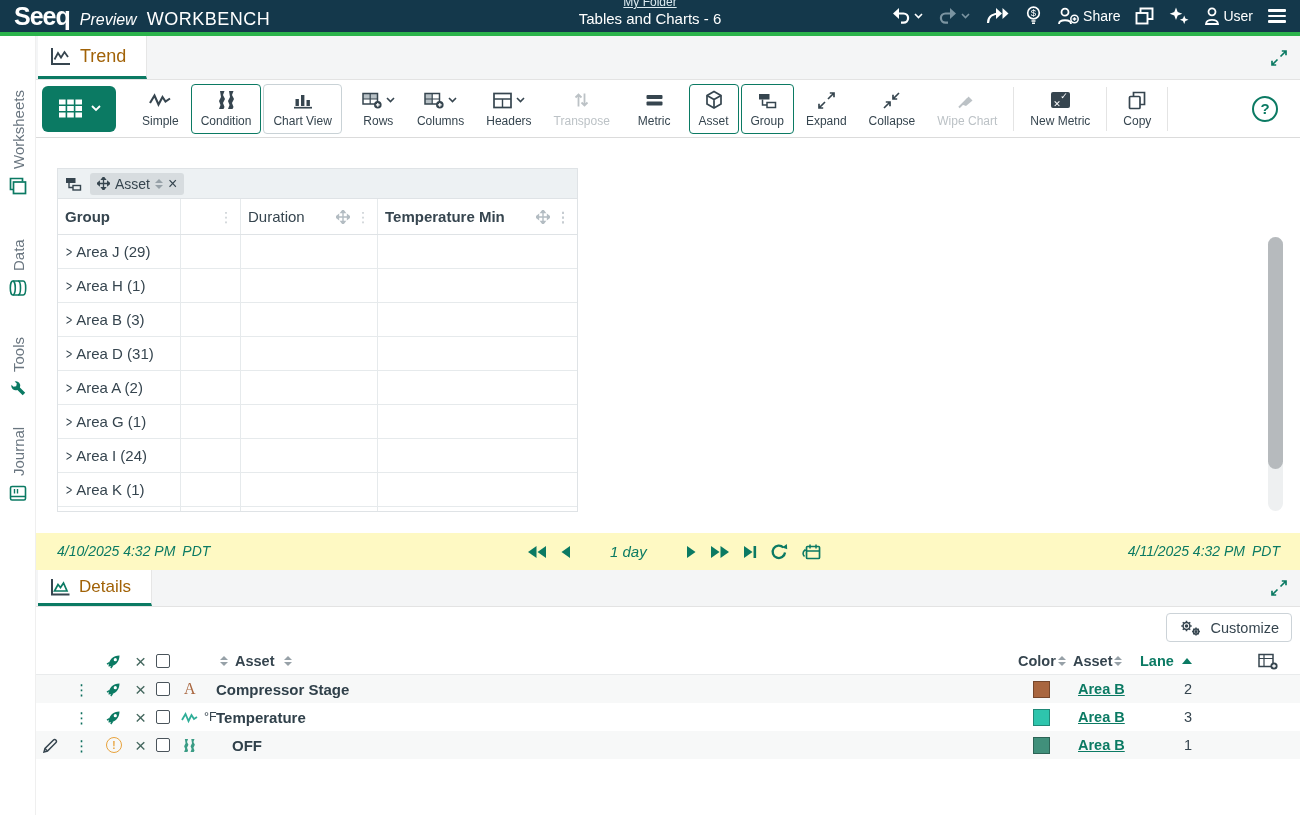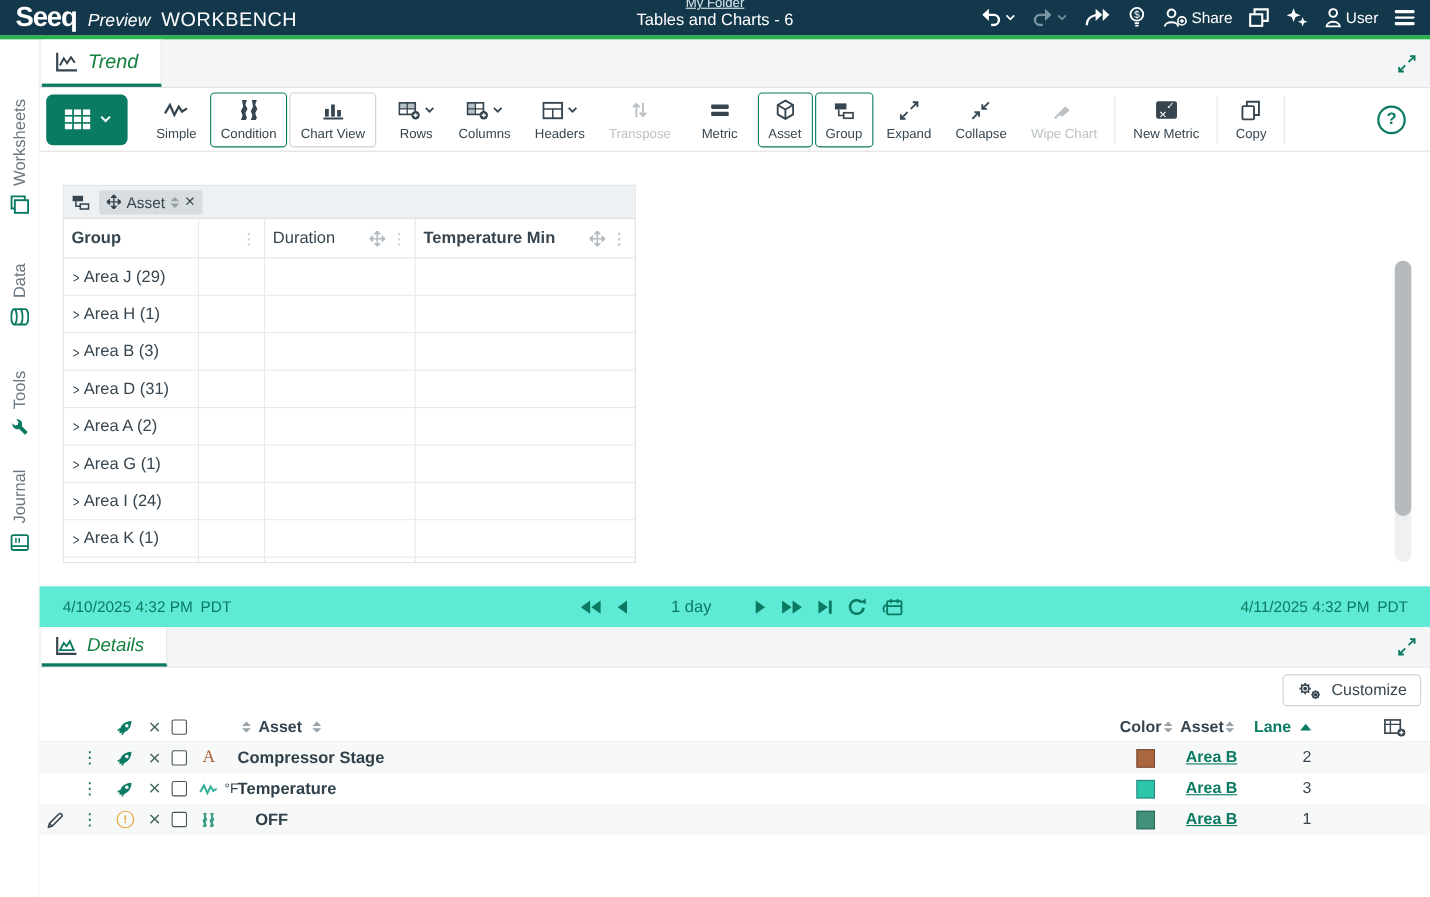--- a/index.html
+++ b/index.html
@@ -32,21 +32,21 @@
     font-size:15px;color:#6a7680;white-space:nowrap;}
   .rot .sicon{color:#0b7a63;display:flex;}
   .main{flex:1;display:flex;flex-direction:column;min-width:0;}
 
   
   .tabstrip{background:#f4f5f6;border-bottom:1px solid #e3e3e3;position:relative;display:flex;
     padding-left:2px;}
   .tabstrip.trendstrip{height:44px;}
   .tabstrip.detailstrip{height:37px;}
   .tab{background:#fff;border-right:1px solid #e6e6e6;border-bottom:3px solid #0b7a63;
-    display:flex;align-items:center;gap:9px;padding:0 20px 0 12px;font-size:18px;color:#15803d;font-style:italic;}
+    display:flex;align-items:center;gap:9px;padding:0 20px 0 12px;font-size:18px;color:#a16207;}
   .detailstrip .tab{font-size:17px;}
   .expandcorner{position:absolute;right:12px;top:50%;transform:translateY(-50%);}
 
   
   .toolbar{height:58px;background:#fff;border-bottom:1px solid #dbdbdb;display:flex;
     align-items:center;padding:0 6px;gap:2px;}
   .gridbtn{width:74px;height:46px;background:#0b7a63;border-radius:6px;margin-right:14px;
     display:flex;align-items:center;justify-content:center;gap:8px;flex:none;cursor:pointer;}
   .tbtn{height:50px;display:flex;flex-direction:column;align-items:center;justify-content:center;
     gap:3px;padding:2px 9px;border:1px solid transparent;border-radius:4px;color:#36454f;
@@ -77,21 +77,21 @@
   .hcell{justify-content:space-between;}
   .hicns{display:flex;align-items:center;gap:6px;}
   .dots{color:#c6ccd1;font-size:14px;line-height:1;letter-spacing:0;}
   .chev{margin-right:3px;font-size:14px;color:#36454f;transform:scaleX(.75);display:inline-block;}
   .sliver{height:4px;}
   .vscroll{position:absolute;right:17px;top:99px;width:15px;height:274px;background:#eef0f1;
     border-radius:8px;}
   .vthumb{position:absolute;top:0;left:0;width:15px;height:232px;background:#b6babd;border-radius:8px;}
 
   
-  .rangebar{height:37px;background:#5eead4;position:relative;font-size:14px;color:#0b7a63;}
+  .rangebar{height:37px;background:#fef9c3;position:relative;font-size:14px;color:#0b7a63;font-style:italic;}
   .rstart{position:absolute;left:21px;top:10px;}
   .rend{position:absolute;right:20px;top:10px;}
   .tz{margin-left:7px;}
   .rangenav{position:absolute;left:50%;top:0;height:100%;transform:translateX(-48%);
     display:flex;align-items:center;gap:13px;}
   .rduration{font-size:15px;margin:0 26px;}
   .rnavbtn{display:flex;align-items:center;cursor:pointer;}
 
   
   .dbody{height:208px;background:#fff;position:relative;font-size:14.5px;color:#36454f;}

